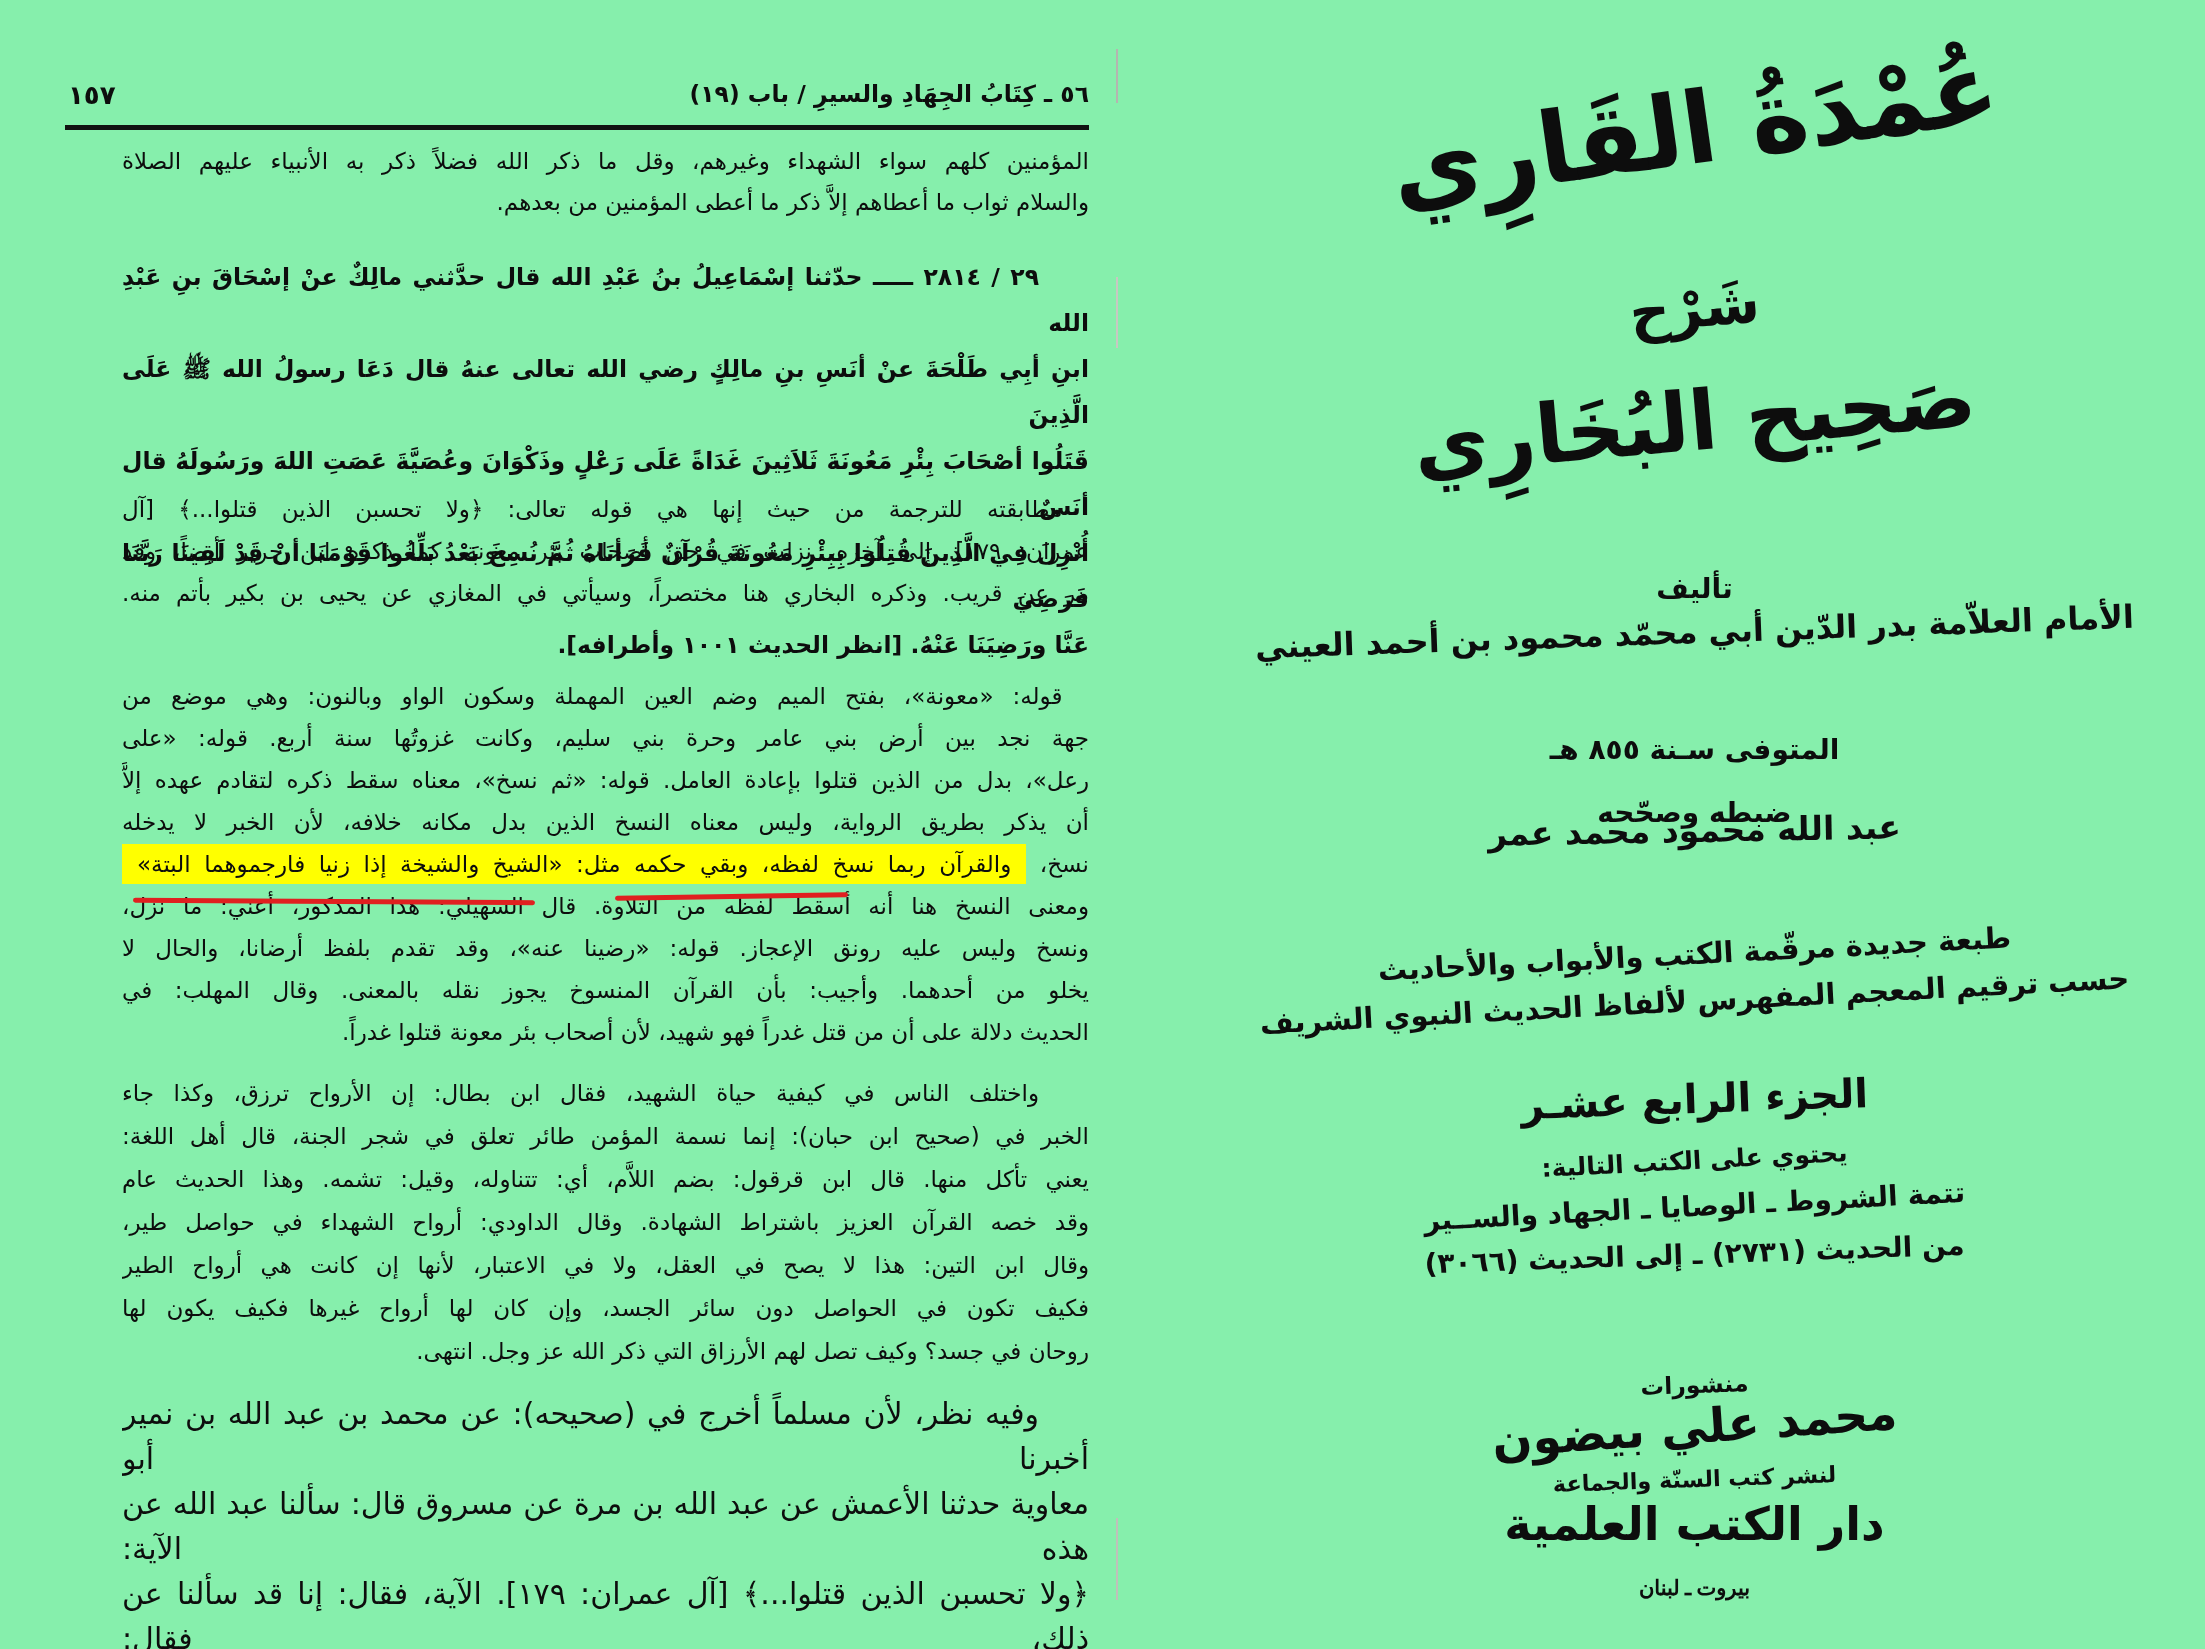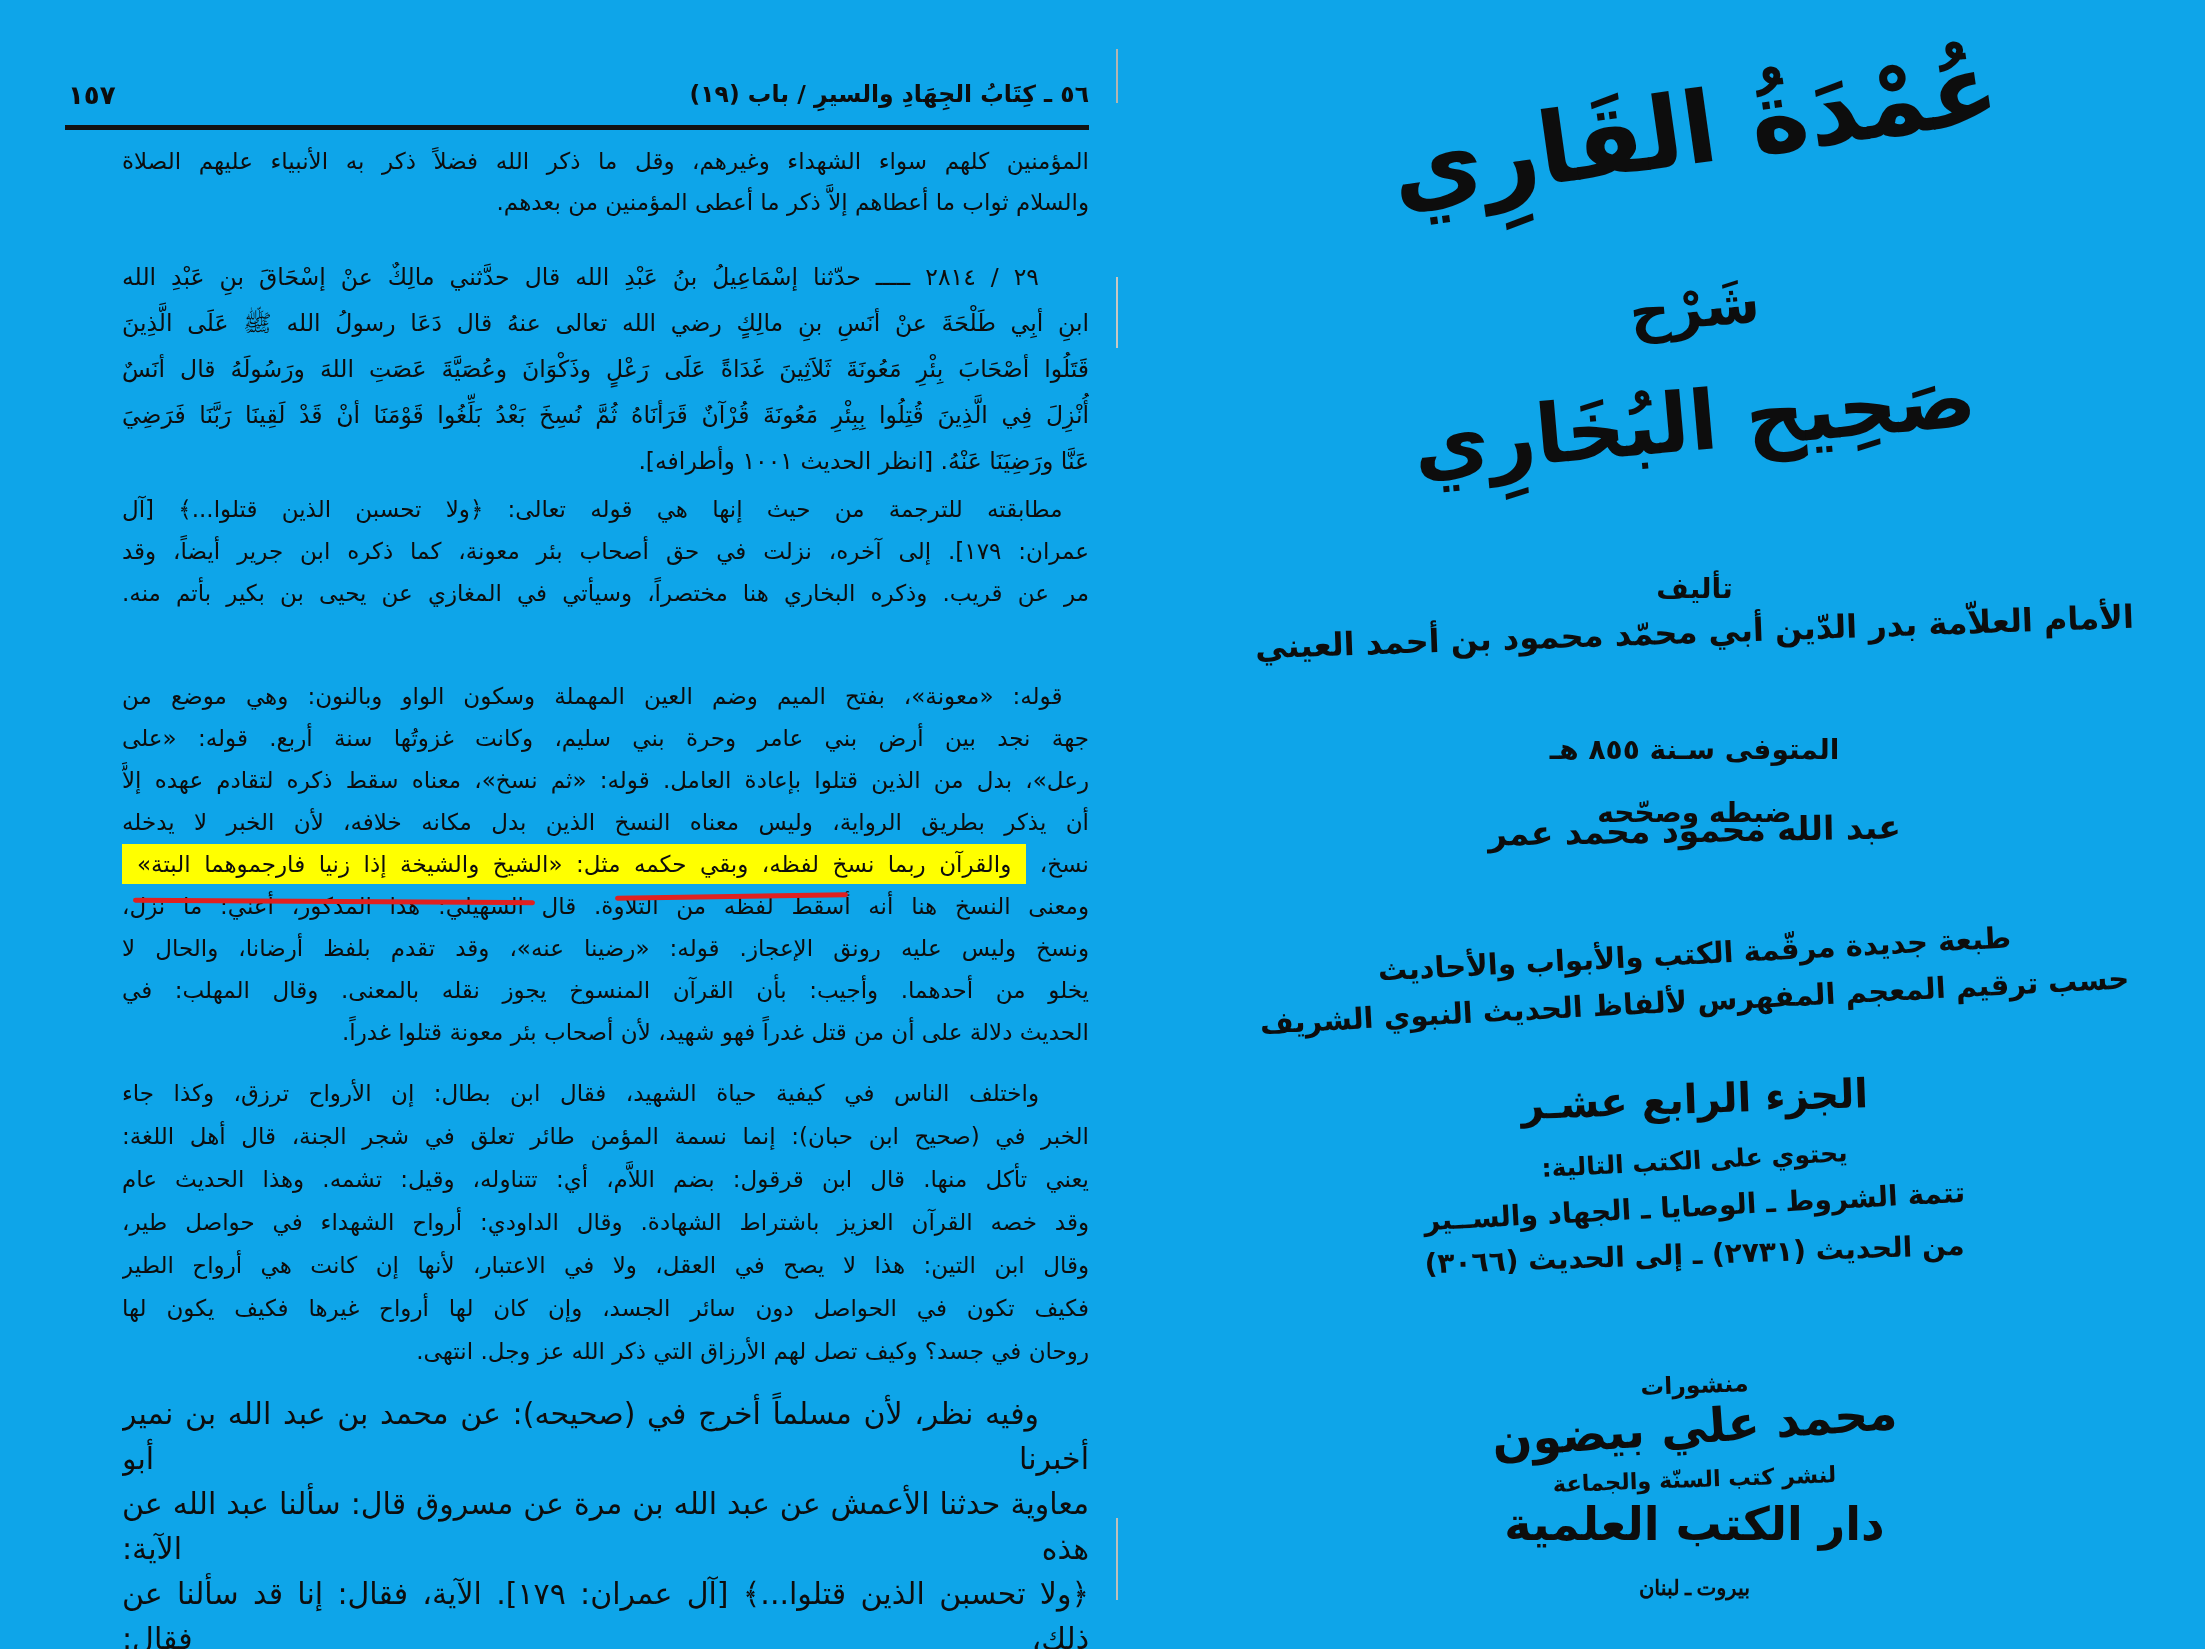--- a/index.html
+++ b/index.html
@@ -1,28 +1,28 @@
 <!DOCTYPE html>
 <html lang="ar" style="font-size:9.4px"><head>
 <meta charset="utf-8">
 <style>
   html,body{margin:0;padding:0;background:#e8e8e4;}
-  .stage{position:relative;width:2205px;height:1650px;background:#0ea5e9;overflow:hidden;
+  .stage{position:relative;width:2205px;height:1650px;background:#86efac;overflow:hidden;
          font-family:"DejaVu Sans",sans-serif;color:#0d0d0d;}
   
   .left-page{position:absolute;left:68px;top:0;width:1021px;height:1650px;direction:rtl;}
   .header-row{position:absolute;top:80px;left:0;right:0;height:41px;}
   .chapter-head{position:absolute;right:0;top:0;font-size:23.5px;font-weight:700;}
   .page-number{position:absolute;left:0;top:0;font-size:26px;font-weight:700;}
   .head-rule{position:absolute;top:125px;left:-2.9px;width:1024px;height:5.3px;background:#121212;}
   .para{position:absolute;left:0;right:0;padding-left:54px;}
   .tl{text-align:justify;text-align-last:justify;overflow:hidden;}
   .tl.end{text-align-last:right;}
   .p1{top:141px;font-size:23px;line-height:41px;}
-  .p2{top:254px;font-size:23.5px;line-height:46px;font-weight:400;}
+  .p2{top:254px;font-size:23.5px;line-height:46px;font-weight:700;}
   .p2 .fl{text-indent:50px;}
   .p3{top:488px;font-size:23px;line-height:42px;}
   .p3 .fl{text-indent:26.5px;}
   .p4{top:675px;font-size:23px;line-height:42px;}
   .p4 .fl{text-indent:26.5px;}
   .p5{top:1072px;font-size:23px;line-height:43px;}
   .p5 .fl{text-indent:50px;}
   .p6{top:1391px;font-size:30px;line-height:45px;}
   .p6 .fl{text-indent:50px;}
   mark{background:#ffff00;color:inherit;padding:7px 15px;}

